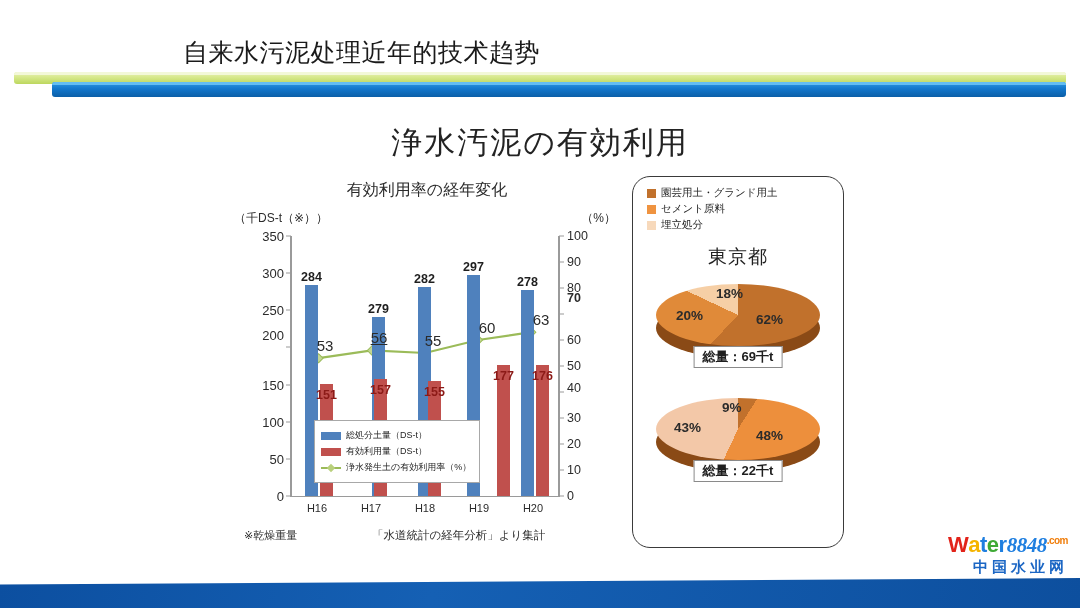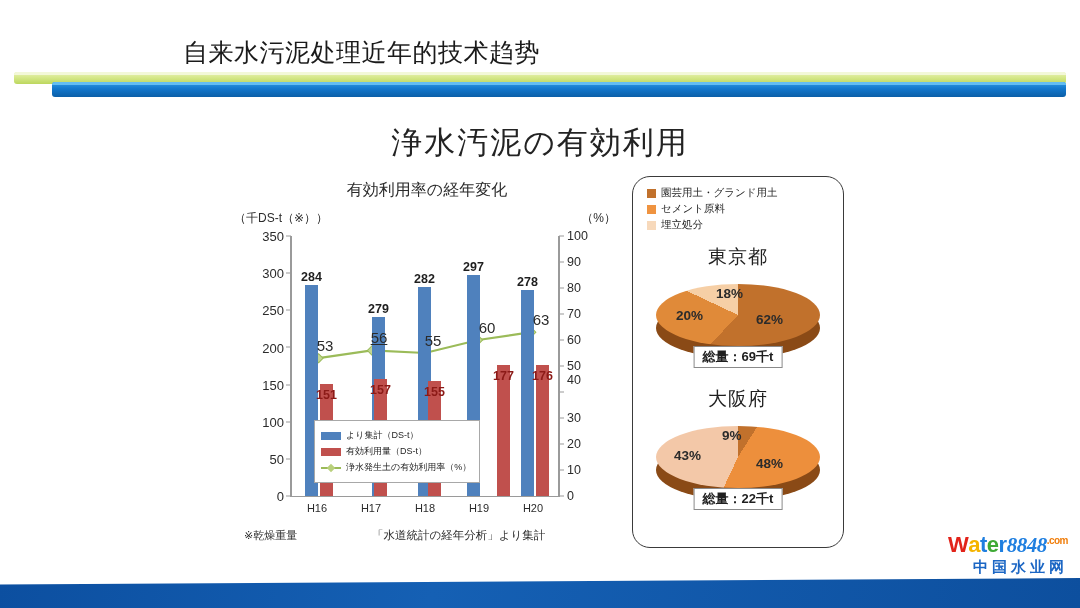--- a/index.html
+++ b/index.html
@@ -168,43 +168,43 @@
           <rect x="239.8" y="92.99999999999999" width="6.4" height="6.4" fill="#c3d694" stroke="#9bbb59" transform="rotate(45 243 96.19999999999999)"></rect>
         </svg>
     <div class="ytick" style="top: 260px;">0</div>
         <div class="tickmark l" style="top: 260px;"></div>
         <div class="ytick" style="top: 222.857px;">50</div>
         <div class="tickmark l" style="top: 222.857px;"></div>
         <div class="ytick" style="top: 185.714px;">100</div>
         <div class="tickmark l" style="top: 185.714px;"></div>
         <div class="ytick" style="top: 148.571px;">150</div>
         <div class="tickmark l" style="top: 148.571px;"></div>
-        <div class="ytick" style="top: 112px;">200</div>
+        <div class="ytick" style="top: 99px;">200</div>
         <div class="tickmark l" style="top: 111.429px;"></div>
         <div class="ytick" style="top: 74.2857px;">250</div>
         <div class="tickmark l" style="top: 74.2857px;"></div>
         <div class="ytick" style="top: 37.1429px;">300</div>
         <div class="tickmark l" style="top: 37.1429px;"></div>
         <div class="ytick" style="top: 0px;">350</div>
         <div class="tickmark l" style="top: 0px;"></div>
         <div class="ytick-r" style="top: 260px;">0</div>
         <div class="tickmark r" style="top: 260px;"></div>
         <div class="ytick-r" style="top: 234px;">10</div>
         <div class="tickmark r" style="top: 234px;"></div>
         <div class="ytick-r" style="top: 208px;">20</div>
         <div class="tickmark r" style="top: 208px;"></div>
         <div class="ytick-r" style="top: 182px;">30</div>
         <div class="tickmark r" style="top: 182px;"></div>
-        <div class="ytick-r" style="top: 144px;">40</div>
+        <div class="ytick-r" style="top: 152px;">40</div>
         <div class="tickmark r" style="top: 156px;"></div>
         <div class="ytick-r" style="top: 130px;">50</div>
         <div class="tickmark r" style="top: 130px;"></div>
         <div class="ytick-r" style="top: 104px;">60</div>
         <div class="tickmark r" style="top: 104px;"></div>
-        <div class="ytick-r" style="top: 78px;">70</div>
+        <div class="ytick-r" style="top: 62px; font-weight: bold;">70</div>
         <div class="tickmark r" style="top: 78px;"></div>
         <div class="ytick-r" style="top: 52px;">80</div>
         <div class="tickmark r" style="top: 52px;"></div>
         <div class="ytick-r" style="top: 26px;">90</div>
         <div class="tickmark r" style="top: 26px;"></div>
         <div class="ytick-r" style="top: 0px;">100</div>
         <div class="tickmark r" style="top: 0px;"></div>
         <div class="bar blue" style="left: 13px; height: 210.971px;">
           <div class="bar-label blue-lab">284</div>
         </div>
@@ -246,21 +246,21 @@
         <div class="xlabel" style="left: 27px;">H16</div>
         <div class="xlabel" style="left: 81px;">H17</div>
         <div class="xlabel" style="left: 135px;">H18</div>
         <div class="xlabel" style="left: 189px;">H19</div>
         <div class="xlabel" style="left: 243px;">H20</div>
       </div>
 
     <div class="legend-box">
       <div class="legend-row">
         <span class="swatch blue"></span>
-        <span class="legend-text">より集計（DS-t）</span>
+        <span class="legend-text">総処分土量（DS-t）</span>
       </div>
       <div class="legend-row">
         <span class="swatch red"></span>
         <span class="legend-text">有効利用量（DS-t）</span>
       </div>
       <div class="legend-row">
         <span class="swatch line"></span>
         <span class="legend-text">浄水発生土の有効利用率（%）</span>
       </div>
     </div>
@@ -292,21 +292,20 @@
         <div class="pie-side"></div>
         <div class="pie-face" id="pieFaceTokyo" style="background: conic-gradient(rgb(193, 113, 44) 0deg, rgb(193, 113, 44) 223.2deg, rgb(224, 138, 57) 223.2deg, rgb(224, 138, 57) 295.2deg, rgb(246, 207, 166) 295.2deg, rgb(246, 207, 166) 360deg);"></div>
         <div class="slice-label" style="left:108px; top:40px;">62%</div>
         <div class="slice-label" style="left:28px;  top:36px;">20%</div>
         <div class="slice-label" style="left:68px;  top:14px;">18%</div>
         <div class="total-chip">総量：69千t</div>
       </div>
     </div>
 
     <div style="margin-top:22px;">
-      <div class="pie-title">大阪府</div>
       <div class="pie-wrap">
         <div class="pie-side"></div>
         <div class="pie-face" id="pieFaceOsaka" style="background: conic-gradient(rgb(193, 113, 44) 0deg, rgb(193, 113, 44) 32.4deg, rgb(237, 143, 60) 32.4deg, rgb(237, 143, 60) 205.2deg, rgb(243, 200, 168) 205.2deg, rgb(243, 200, 168) 360deg);"></div>
         <div class="slice-label" style="left:74px;  top:14px;">9%</div>
         <div class="slice-label" style="left:108px; top:42px;">48%</div>
         <div class="slice-label" style="left:26px;  top:34px;">43%</div>
         <div class="total-chip">総量：22千t</div>
       </div>
     </div>
   </div>

